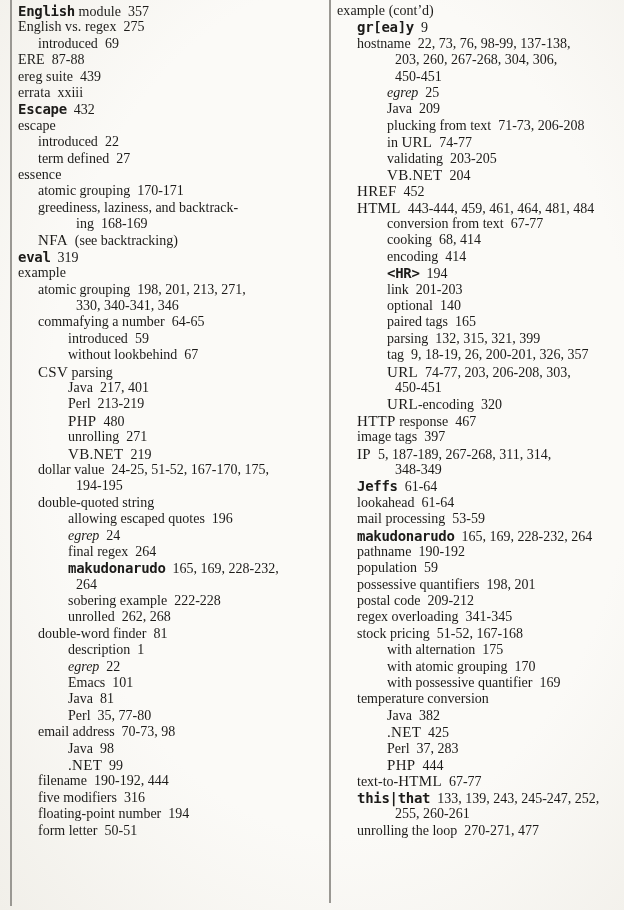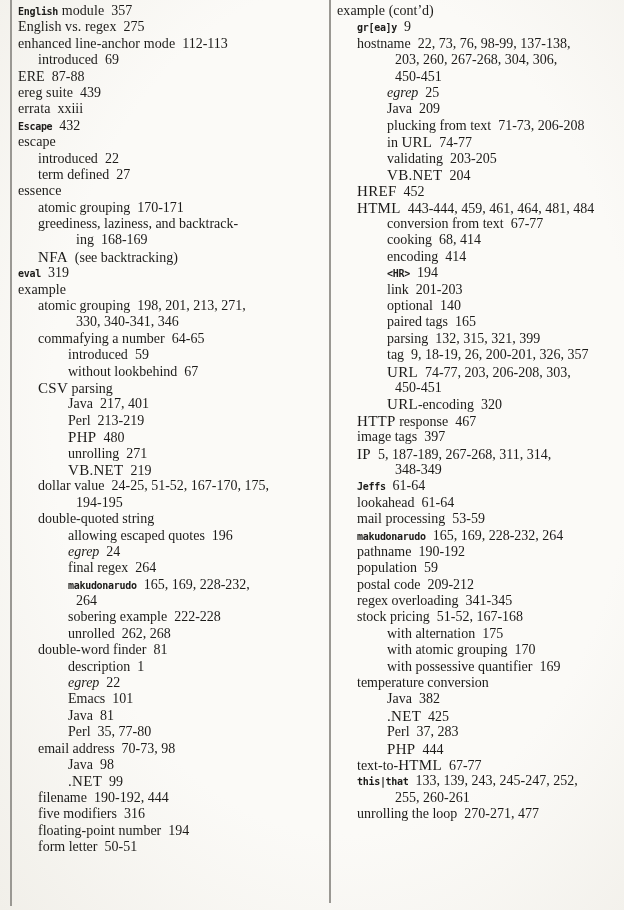--- a/index.html
+++ b/index.html
@@ -15,35 +15,34 @@
   .rule-mid{left:329px;height:903px;}
   .col{position:absolute;top:3px;}
   .col-left{left:18px;width:300px;}
   .col-right{left:337px;width:284px;}
   .line{white-space:nowrap;height:16.4px;line-height:16.4px;}
   .i0{padding-left:0;}
   .i1{padding-left:20px;}
   .i2{padding-left:50px;}
   .i3{padding-left:58px;}
   .b{font-weight:400;letter-spacing:0.1px;}
-  .m{font-family:"DejaVu Sans Mono", monospace;font-weight:700;font-size:10px;letter-spacing:-0.3px;}
+  .m{font-family:"DejaVu Sans Mono", monospace;font-weight:700;font-size:14px;letter-spacing:-0.3px;}
   .i{font-style:italic;}
   .sc{font-size:15px;letter-spacing:0.3px;}
   .n{margin-left:7px;}
 </style>
 </head>
 <body>
 
 <div class="page">
   <div class="rule rule-left"></div>
   <div class="rule rule-mid"></div>
   <div class="col col-left">
       <div class="line i0"><span class="m">English</span><span class="b"> module</span><span class="n">357</span></div>
       <div class="line i0"><span class="b">English vs. regex</span><span class="n">275</span></div>
-      <div class="line i0"><span class="b">enhanced line-anchor mode</span><span class="n">112-113</span></div>
       <div class="line i1"><span>introduced</span><span class="n">69</span></div>
       <div class="line i0"><span class="b">ERE</span><span class="n">87-88</span></div>
       <div class="line i0"><span class="b">ereg suite</span><span class="n">439</span></div>
       <div class="line i0"><span class="b">errata</span><span class="n">xxiii</span></div>
       <div class="line i0"><span class="m">Escape</span><span class="n">432</span></div>
       <div class="line i0"><span class="b">escape</span></div>
       <div class="line i1"><span>introduced</span><span class="n">22</span></div>
       <div class="line i1"><span>term defined</span><span class="n">27</span></div>
       <div class="line i0"><span class="b">essence</span></div>
       <div class="line i1"><span>atomic grouping</span><span class="n">170-171</span></div>
@@ -116,20 +115,21 @@
       <div class="line i1"><span class="sc">HTTP</span><span> response</span><span class="n">467</span></div>
       <div class="line i1"><span>image tags</span><span class="n">397</span></div>
       <div class="line i1"><span class="sc">IP</span><span class="n">5, 187-189, 267-268, 311, 314,</span></div>
       <div class="line i3"><span>348-349</span></div>
       <div class="line i1"><span class="m">Jeffs</span><span class="n">61-64</span></div>
       <div class="line i1"><span>lookahead</span><span class="n">61-64</span></div>
       <div class="line i1"><span>mail processing</span><span class="n">53-59</span></div>
       <div class="line i1"><span class="m">makudonarudo</span><span class="n">165, 169, 228-232, 264</span></div>
       <div class="line i1"><span>pathname</span><span class="n">190-192</span></div>
       <div class="line i1"><span>population</span><span class="n">59</span></div>
+      <div class="line i1"><span>possessive quantifiers</span><span class="n">198, 201</span></div>
       <div class="line i1"><span>postal code</span><span class="n">209-212</span></div>
       <div class="line i1"><span>regex overloading</span><span class="n">341-345</span></div>
       <div class="line i1"><span>stock pricing</span><span class="n">51-52, 167-168</span></div>
       <div class="line i2"><span>with alternation</span><span class="n">175</span></div>
       <div class="line i2"><span>with atomic grouping</span><span class="n">170</span></div>
       <div class="line i2"><span>with possessive quantifier</span><span class="n">169</span></div>
       <div class="line i1"><span>temperature conversion</span></div>
       <div class="line i2"><span>Java</span><span class="n">382</span></div>
       <div class="line i2"><span class="sc">.NET</span><span class="n">425</span></div>
       <div class="line i2"><span>Perl</span><span class="n">37, 283</span></div>

